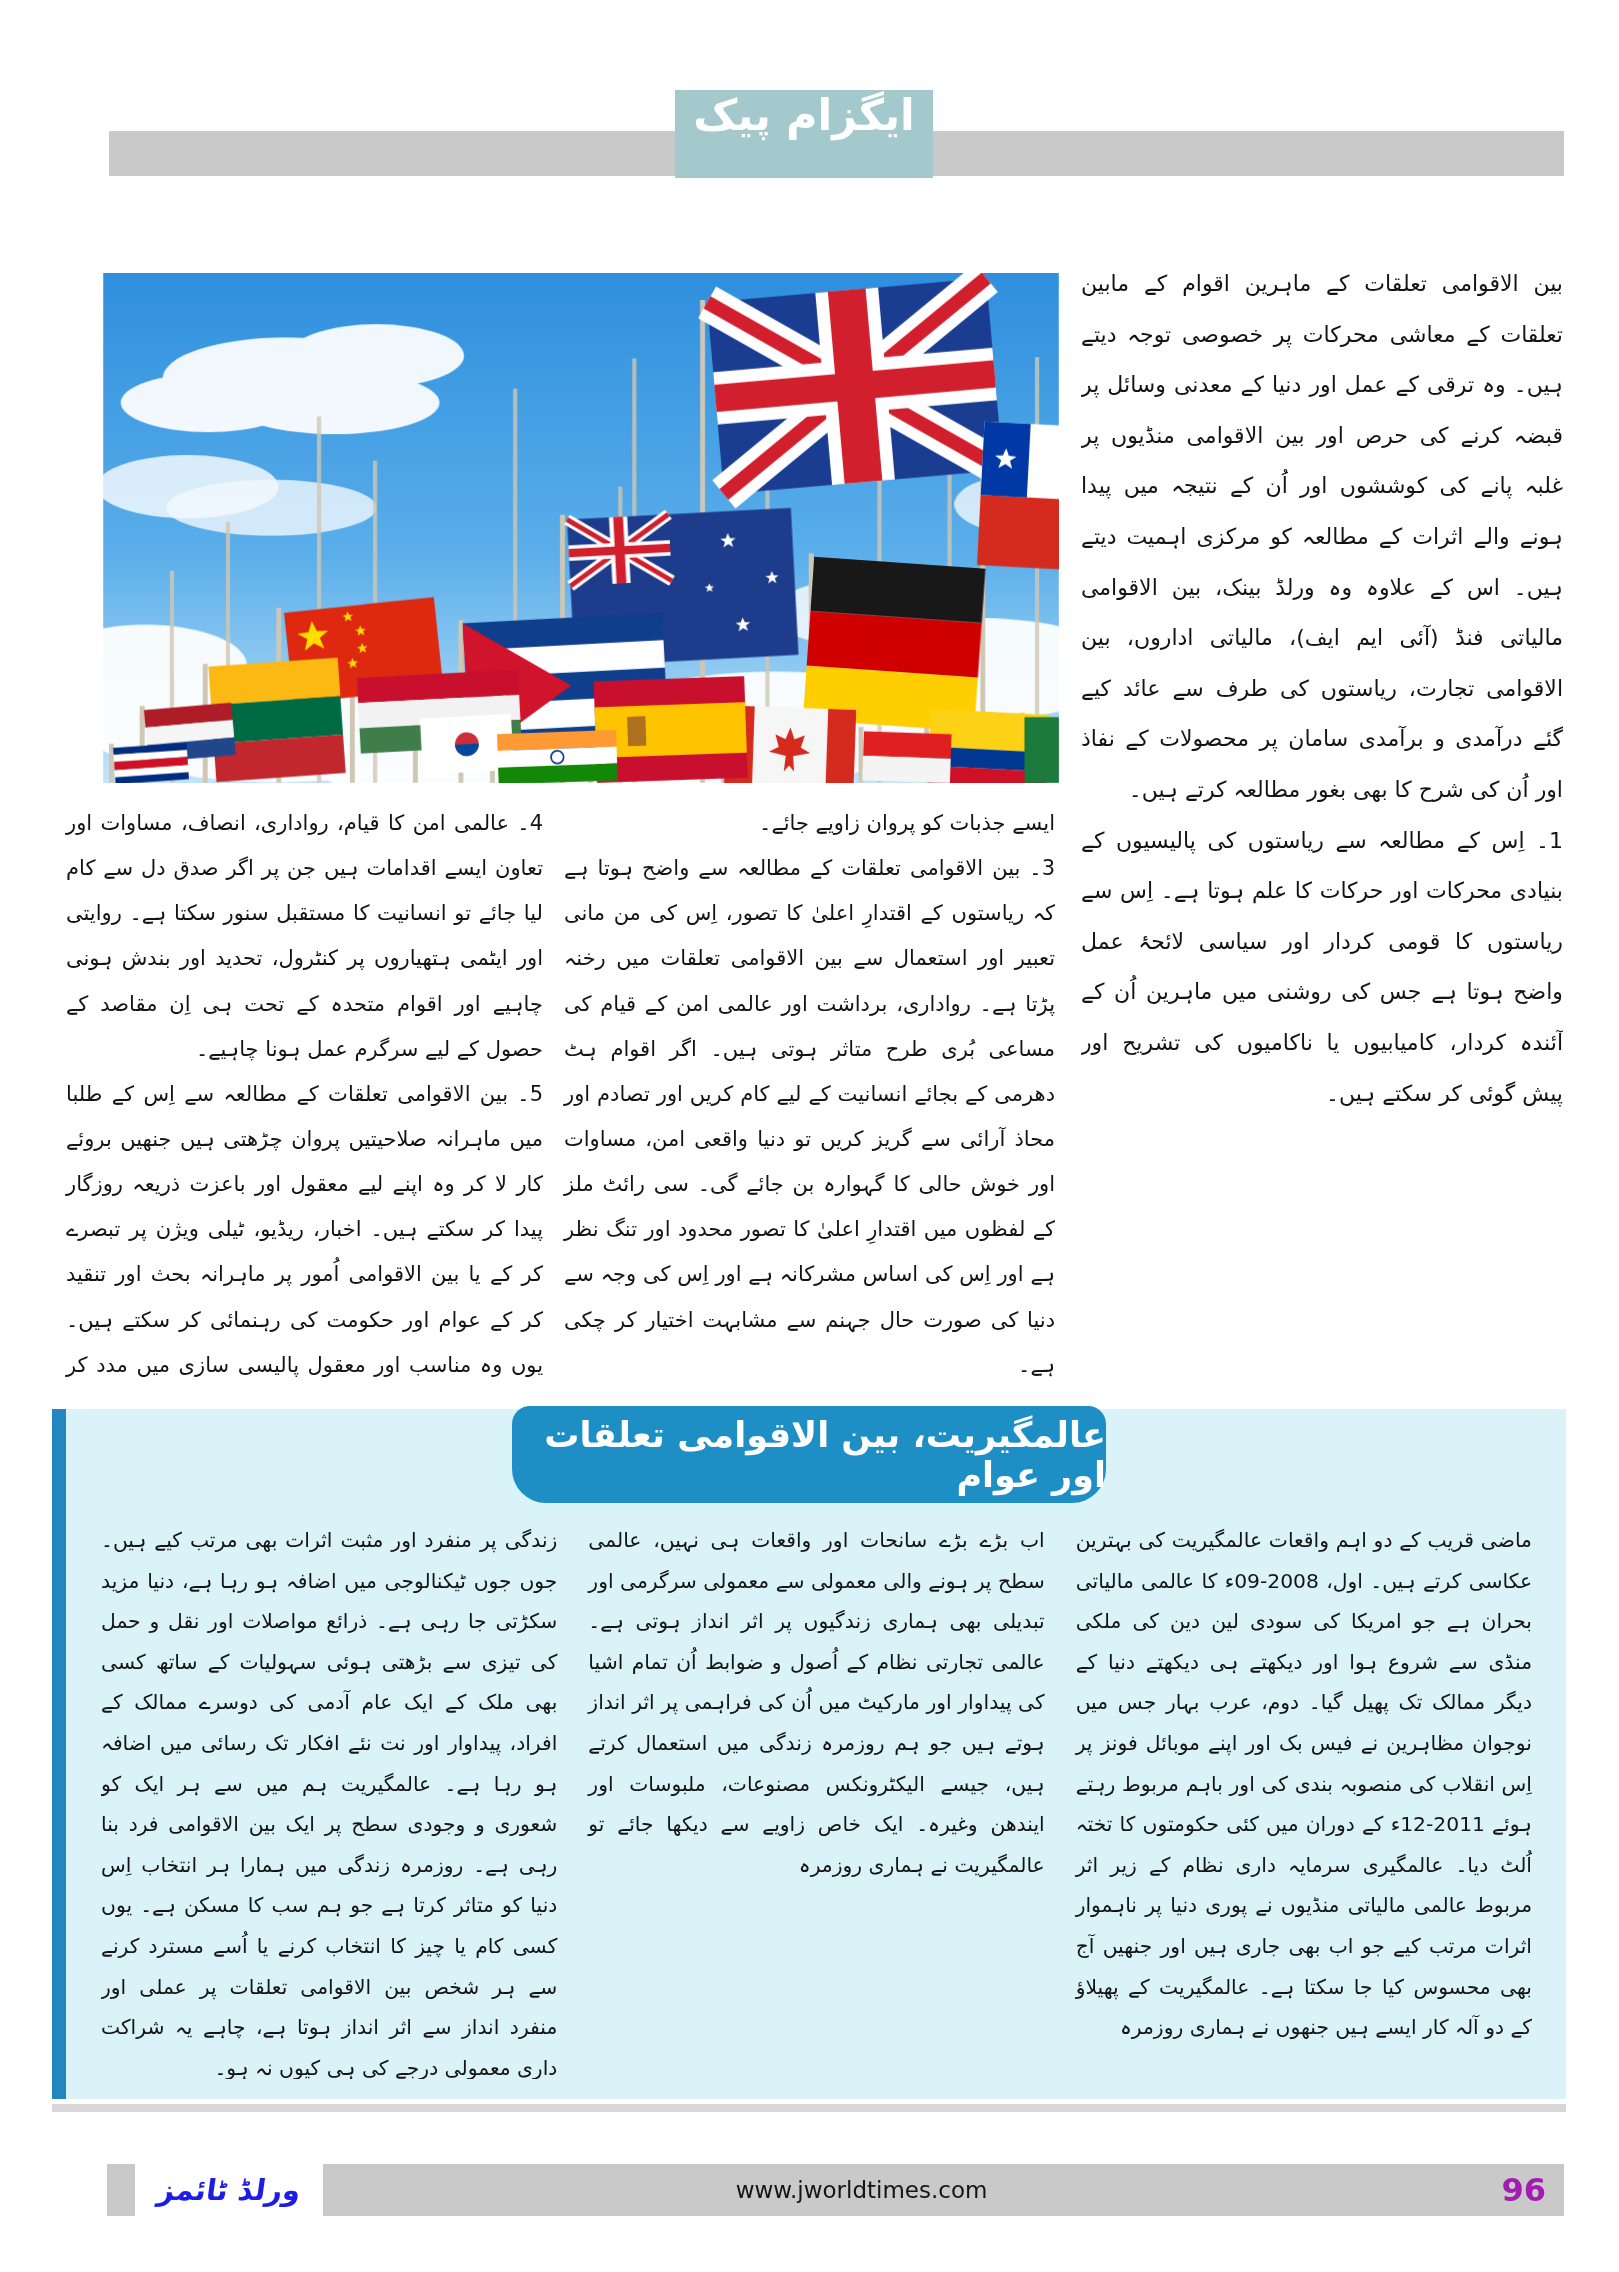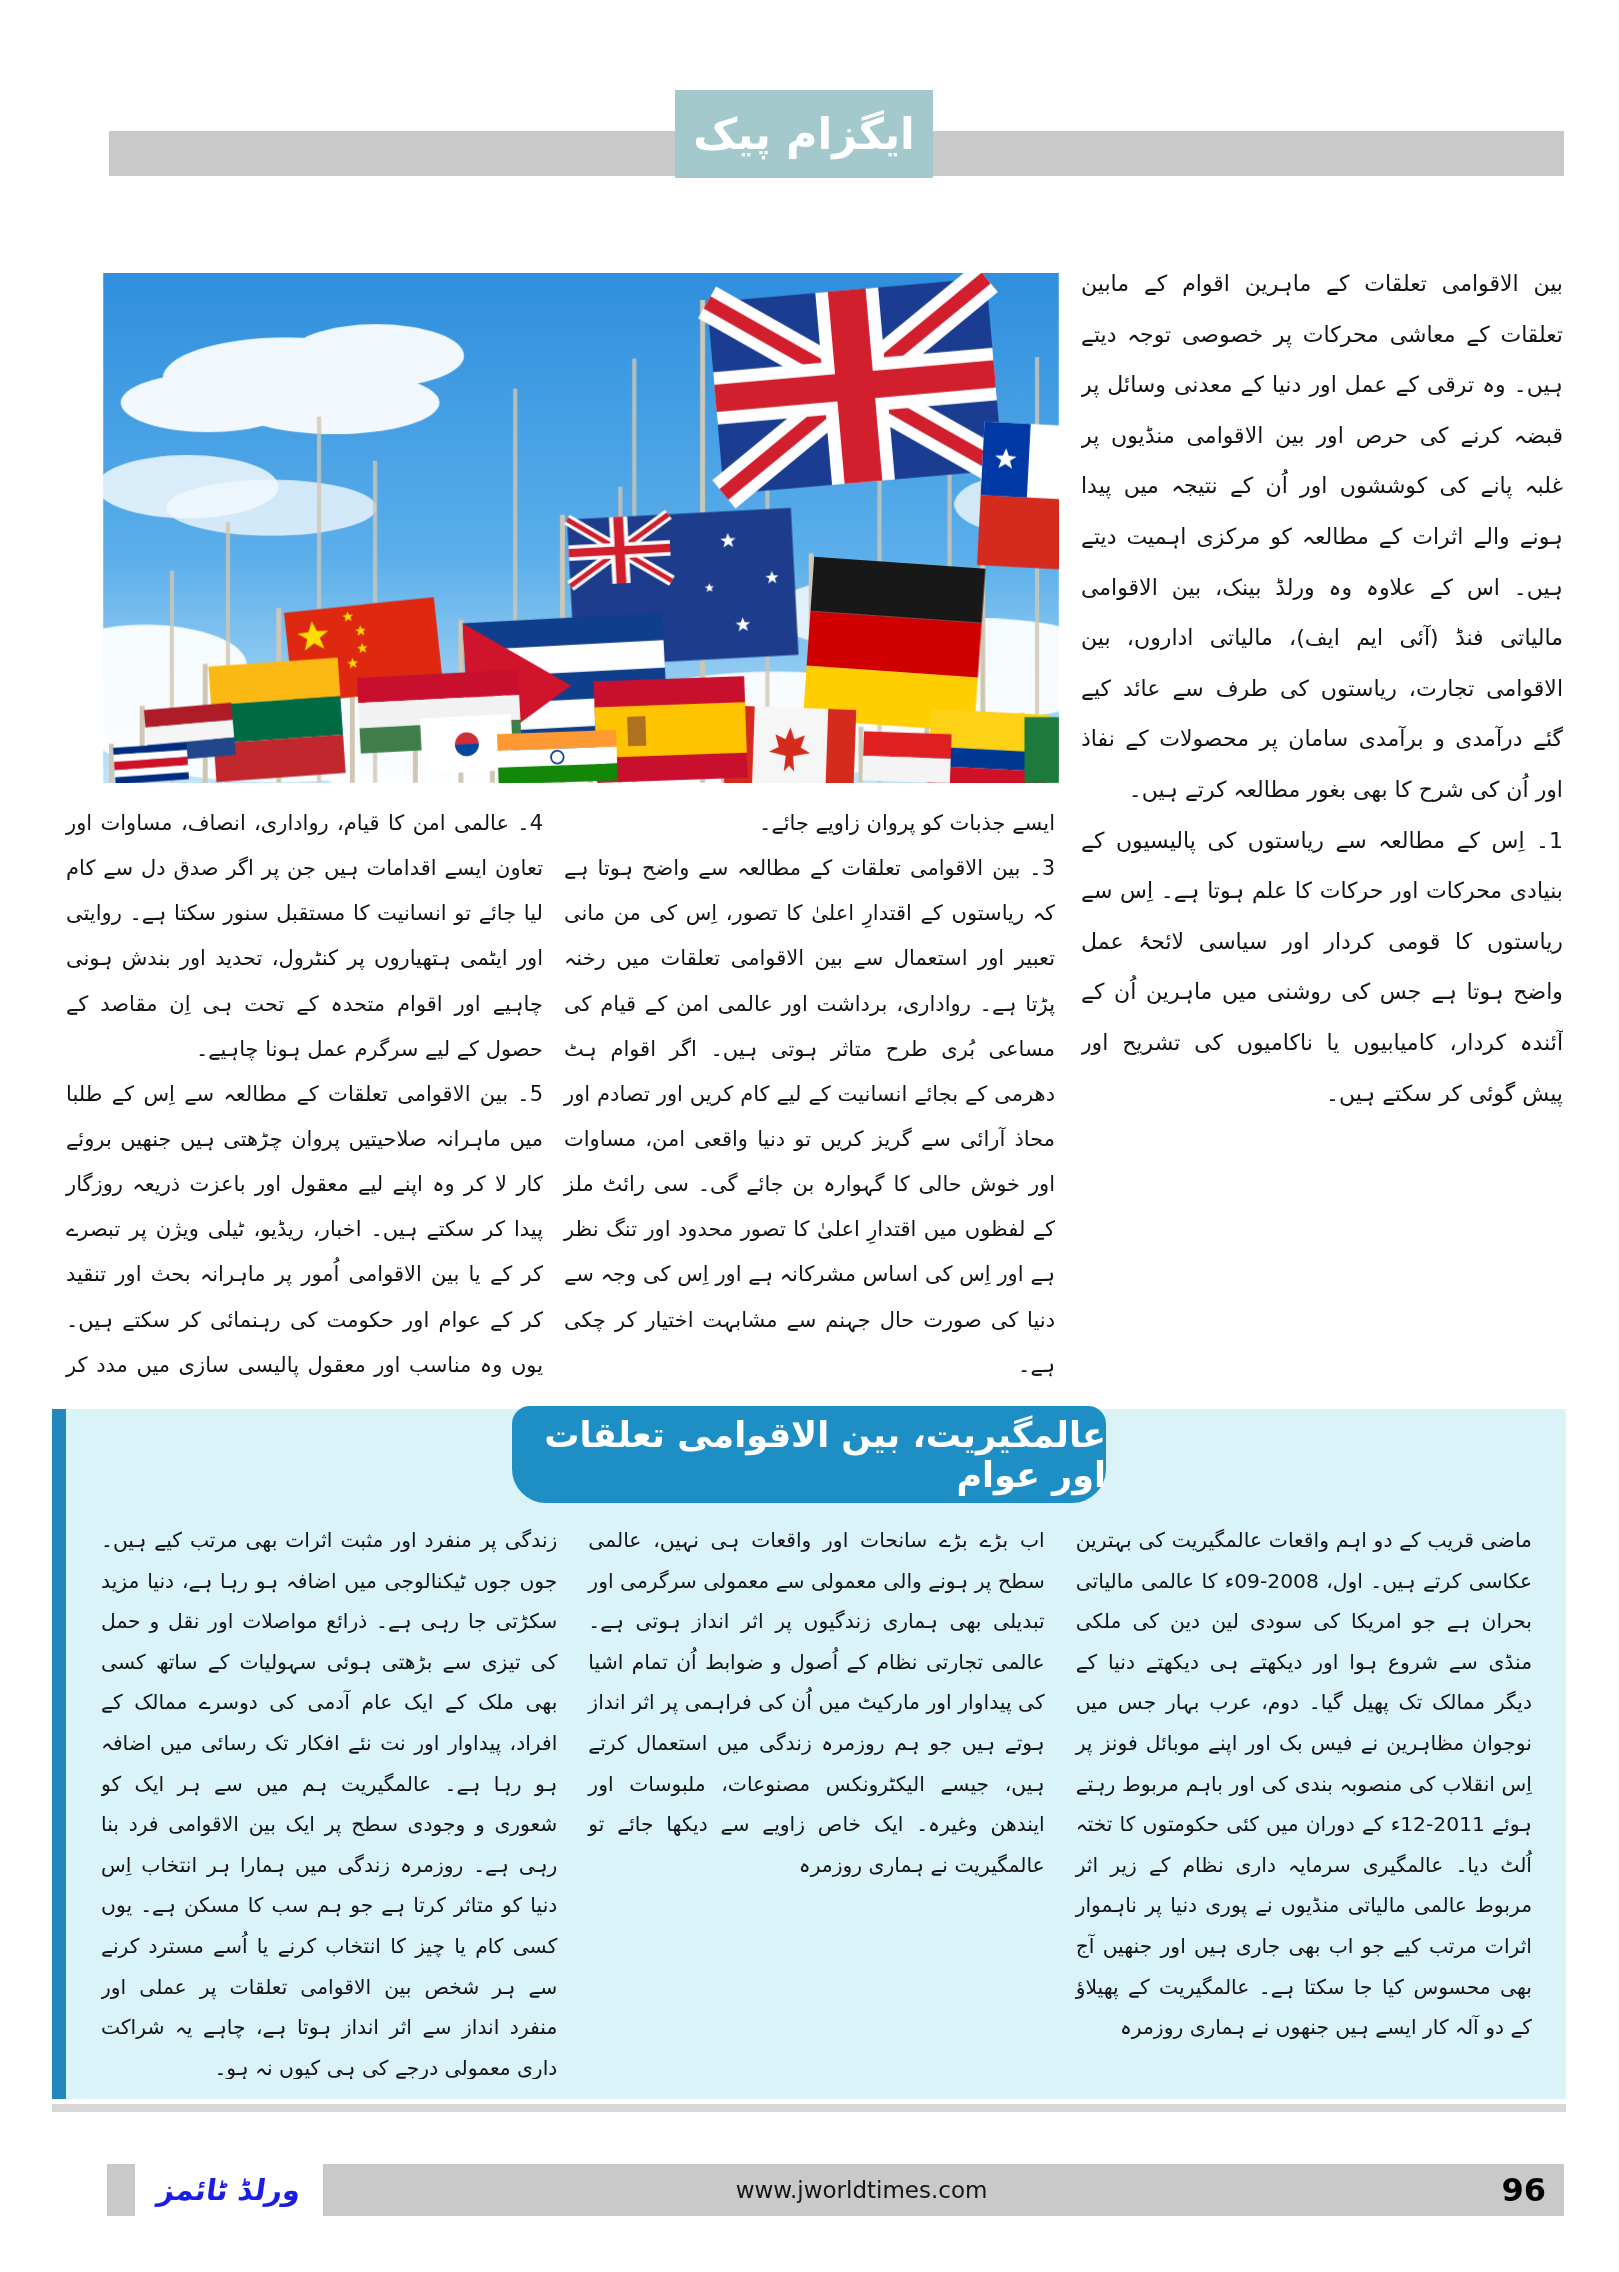--- a/index.html
+++ b/index.html
@@ -12,21 +12,21 @@
     overflow:hidden;
     direction:rtl;
   }
   
   .hdr{position:absolute;top:90px;left:109px;width:1455px;height:88px;direction:ltr;}
   .hdr .bar{position:absolute;top:41px;height:45px;background:#c9c9c9;}
   .hdr .bar.l{left:0;width:566px;}
   .hdr .bar.r{left:824px;right:0;}
   .hdr .titlebox{
     position:absolute;left:566px;top:0;width:258px;height:88px;
-    background:#a3c9cd;display:flex;align-items:center;justify-content:center;
+    background:#a3c9cd;display:flex;align-items:flex-start;justify-content:center;
   }
   .hdr .titlebox span{color:#fff;font-size:43px;font-weight:bold;direction:rtl;}
   
   .top-section{position:absolute;top:259px;right:56px;width:1507px;height:1139px;}
   .col-right{position:absolute;right:0;top:0;width:482px;height:1136px;overflow:hidden;}
   .main-left{position:absolute;left:0;top:0;width:999px;height:1136px;}
   .photo-wrap{position:absolute;top:14px;left:47px;width:956px;height:510px;}
   .photo-wrap svg{display:block;}
   .two-cols{position:absolute;top:542px;left:0;width:999px;height:594px;display:flex;direction:rtl;gap:21px;overflow:hidden;}
   .two-cols .c-mid{width:491px;}
@@ -48,21 +48,21 @@
   .globe-cols{position:absolute;top:111px;right:34px;left:49px;bottom:19.6px;display:flex;direction:rtl;gap:31px;overflow:hidden;}
   .globe-cols>div{flex:1;}
   .globe-cols .body-text{font-size:20.3px;line-height:2.0;}
   .globe-cols .body-text p + p{margin-top:16px;}
   .rule{position:absolute;top:2104px;right:53px;width:1514px;height:7.7px;background:#d7d7d7;}
   
   .footer{position:absolute;top:2164px;left:107px;width:1457px;height:52px;background:#c9c9c9;direction:ltr;}
   .logo-box{position:absolute;left:28px;top:-5.6px;width:188px;height:63px;background:#ffffff;display:flex;align-items:center;justify-content:center;}
   .logo-box span{color:#1c1ce6;font-size:29px;font-weight:bold;transform:skewX(-8deg);direction:rtl;}
   .footer .url{position:absolute;left:50%;transform:translateX(-50%);top:0;height:52px;line-height:52px;font-size:23px;color:#141414;margin-left:26px;}
-  .footer .pnum{position:absolute;right:18px;top:0;height:52px;line-height:52px;font-size:32px;font-weight:bold;color:#000000;}
+  .footer .pnum{position:absolute;right:18px;top:0;height:52px;line-height:52px;font-size:32px;font-weight:bold;color:#a21caf;}
 </style>
 </head>
 <body>
 
 <div class="page">
 
   <div class="hdr">
     <div class="bar l"></div>
     <div class="titlebox">
       <span>ایگزام پیک</span>

